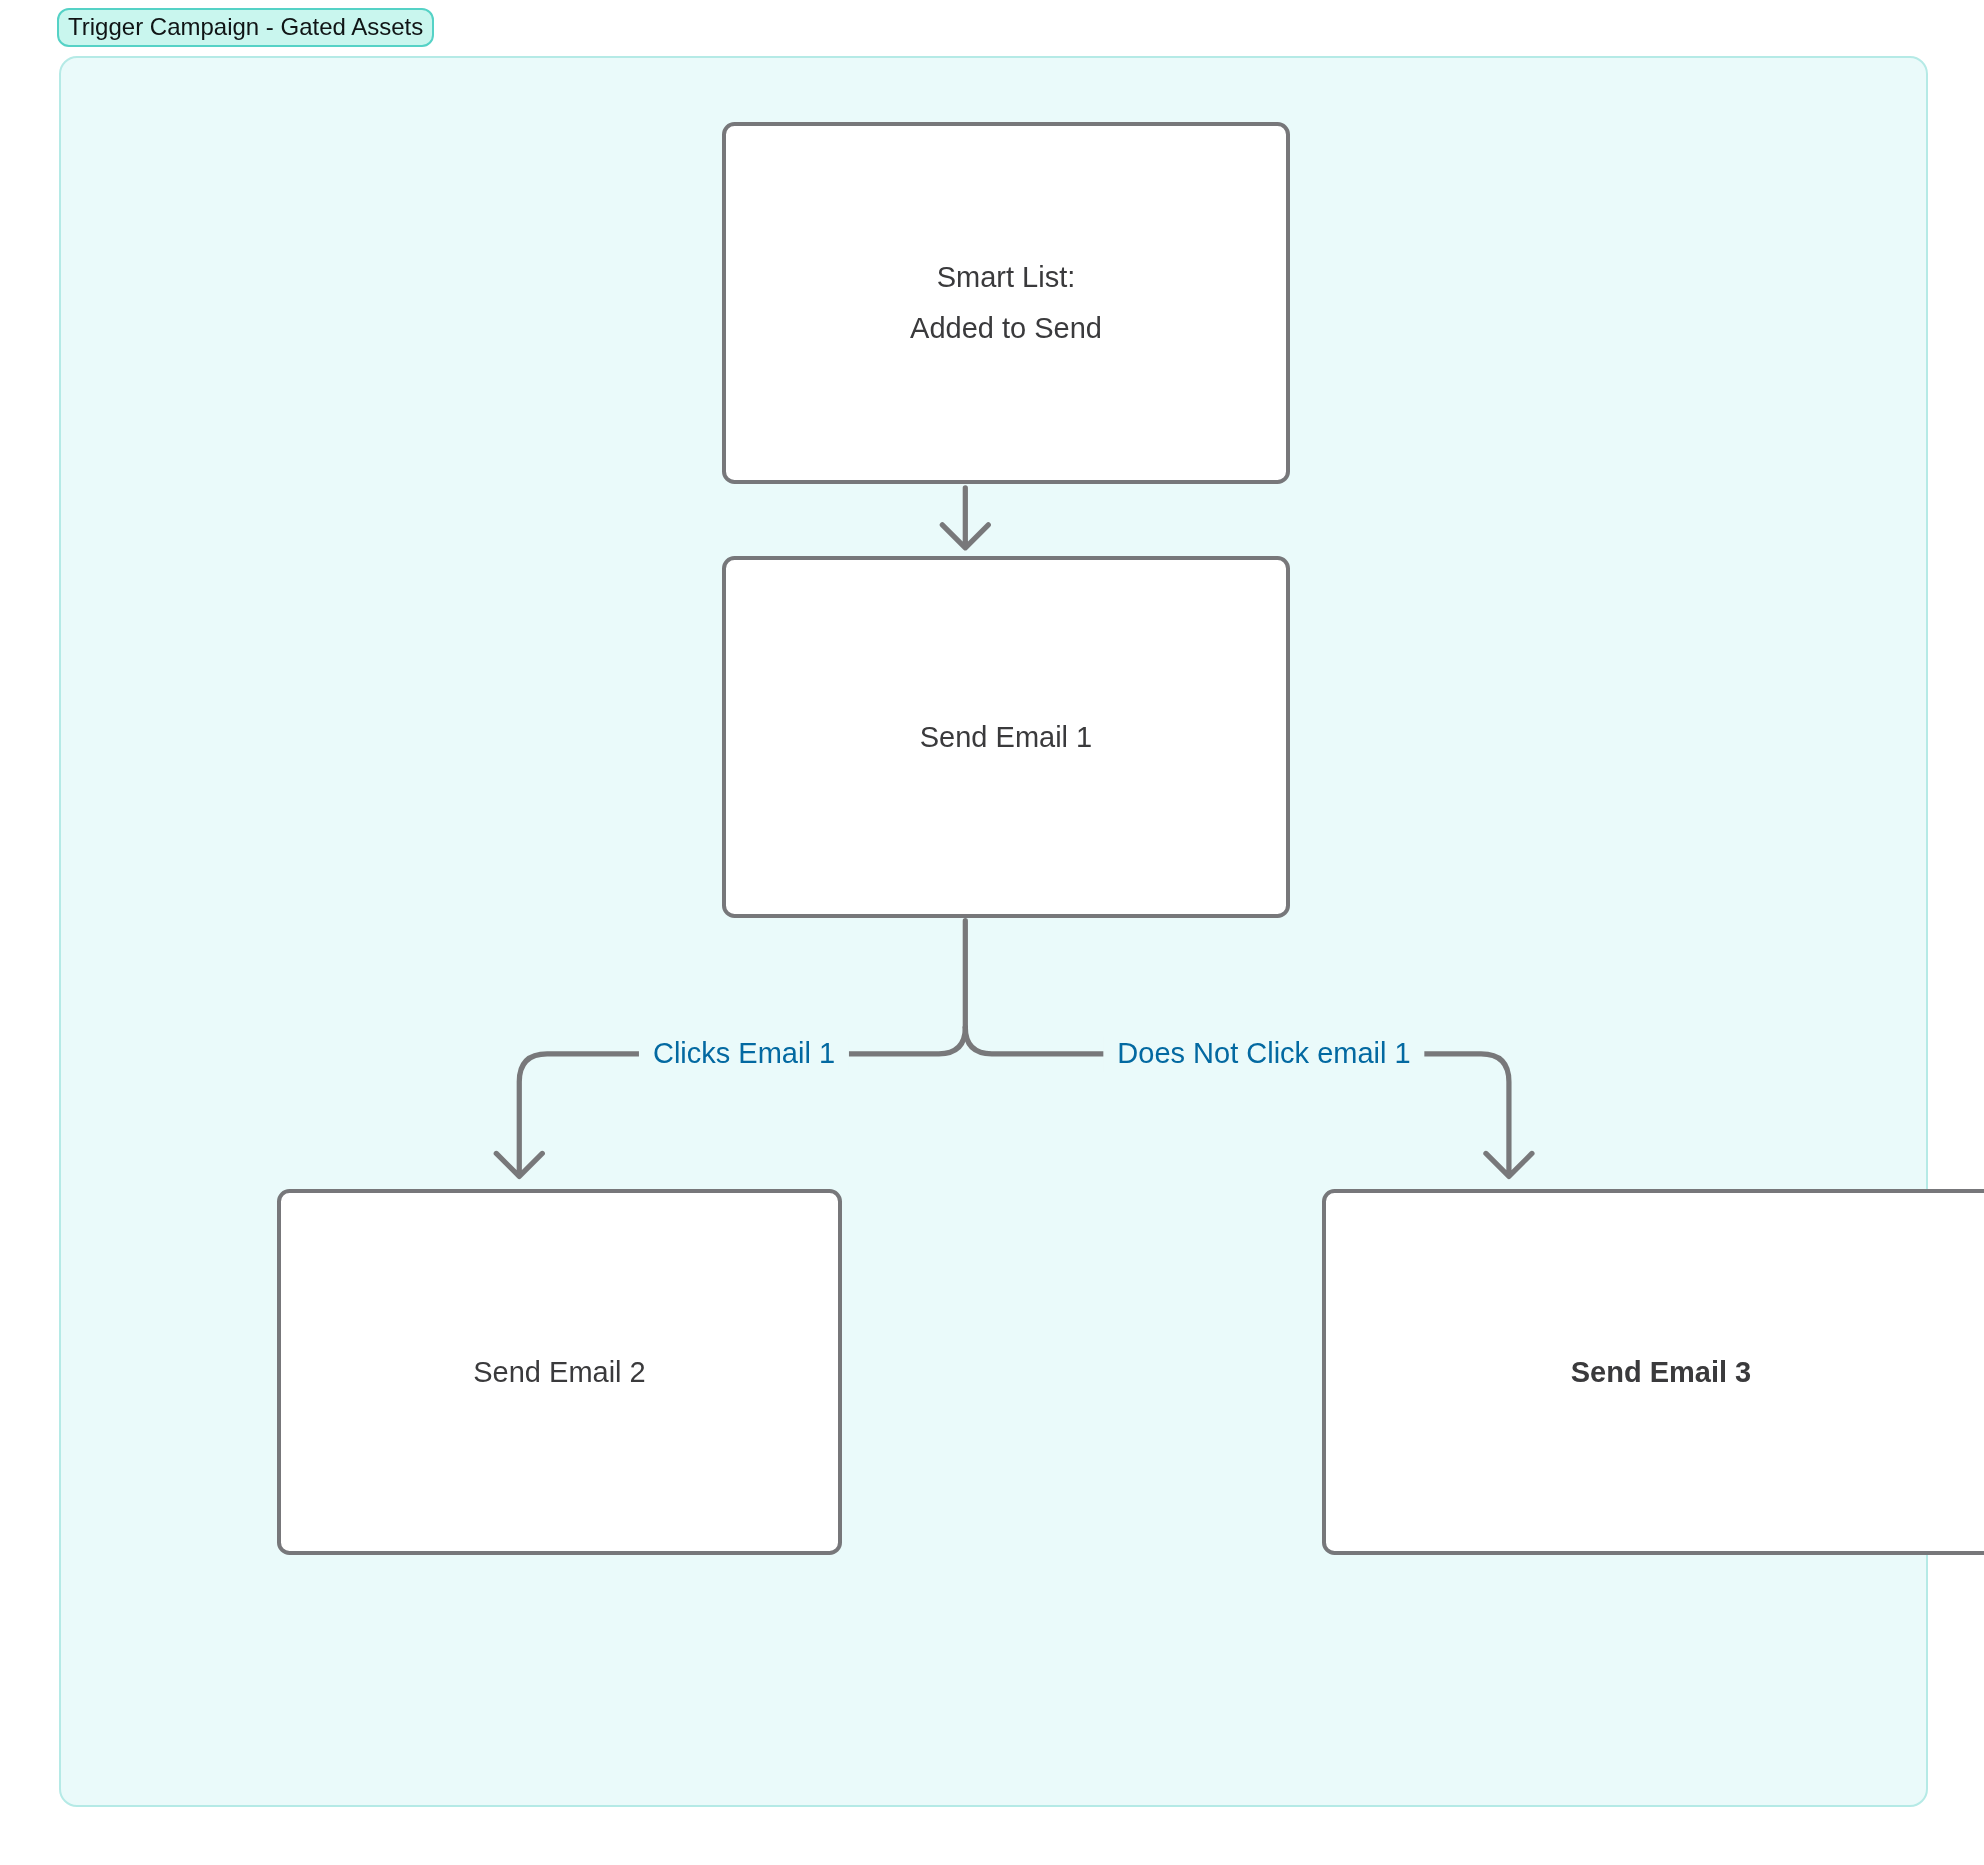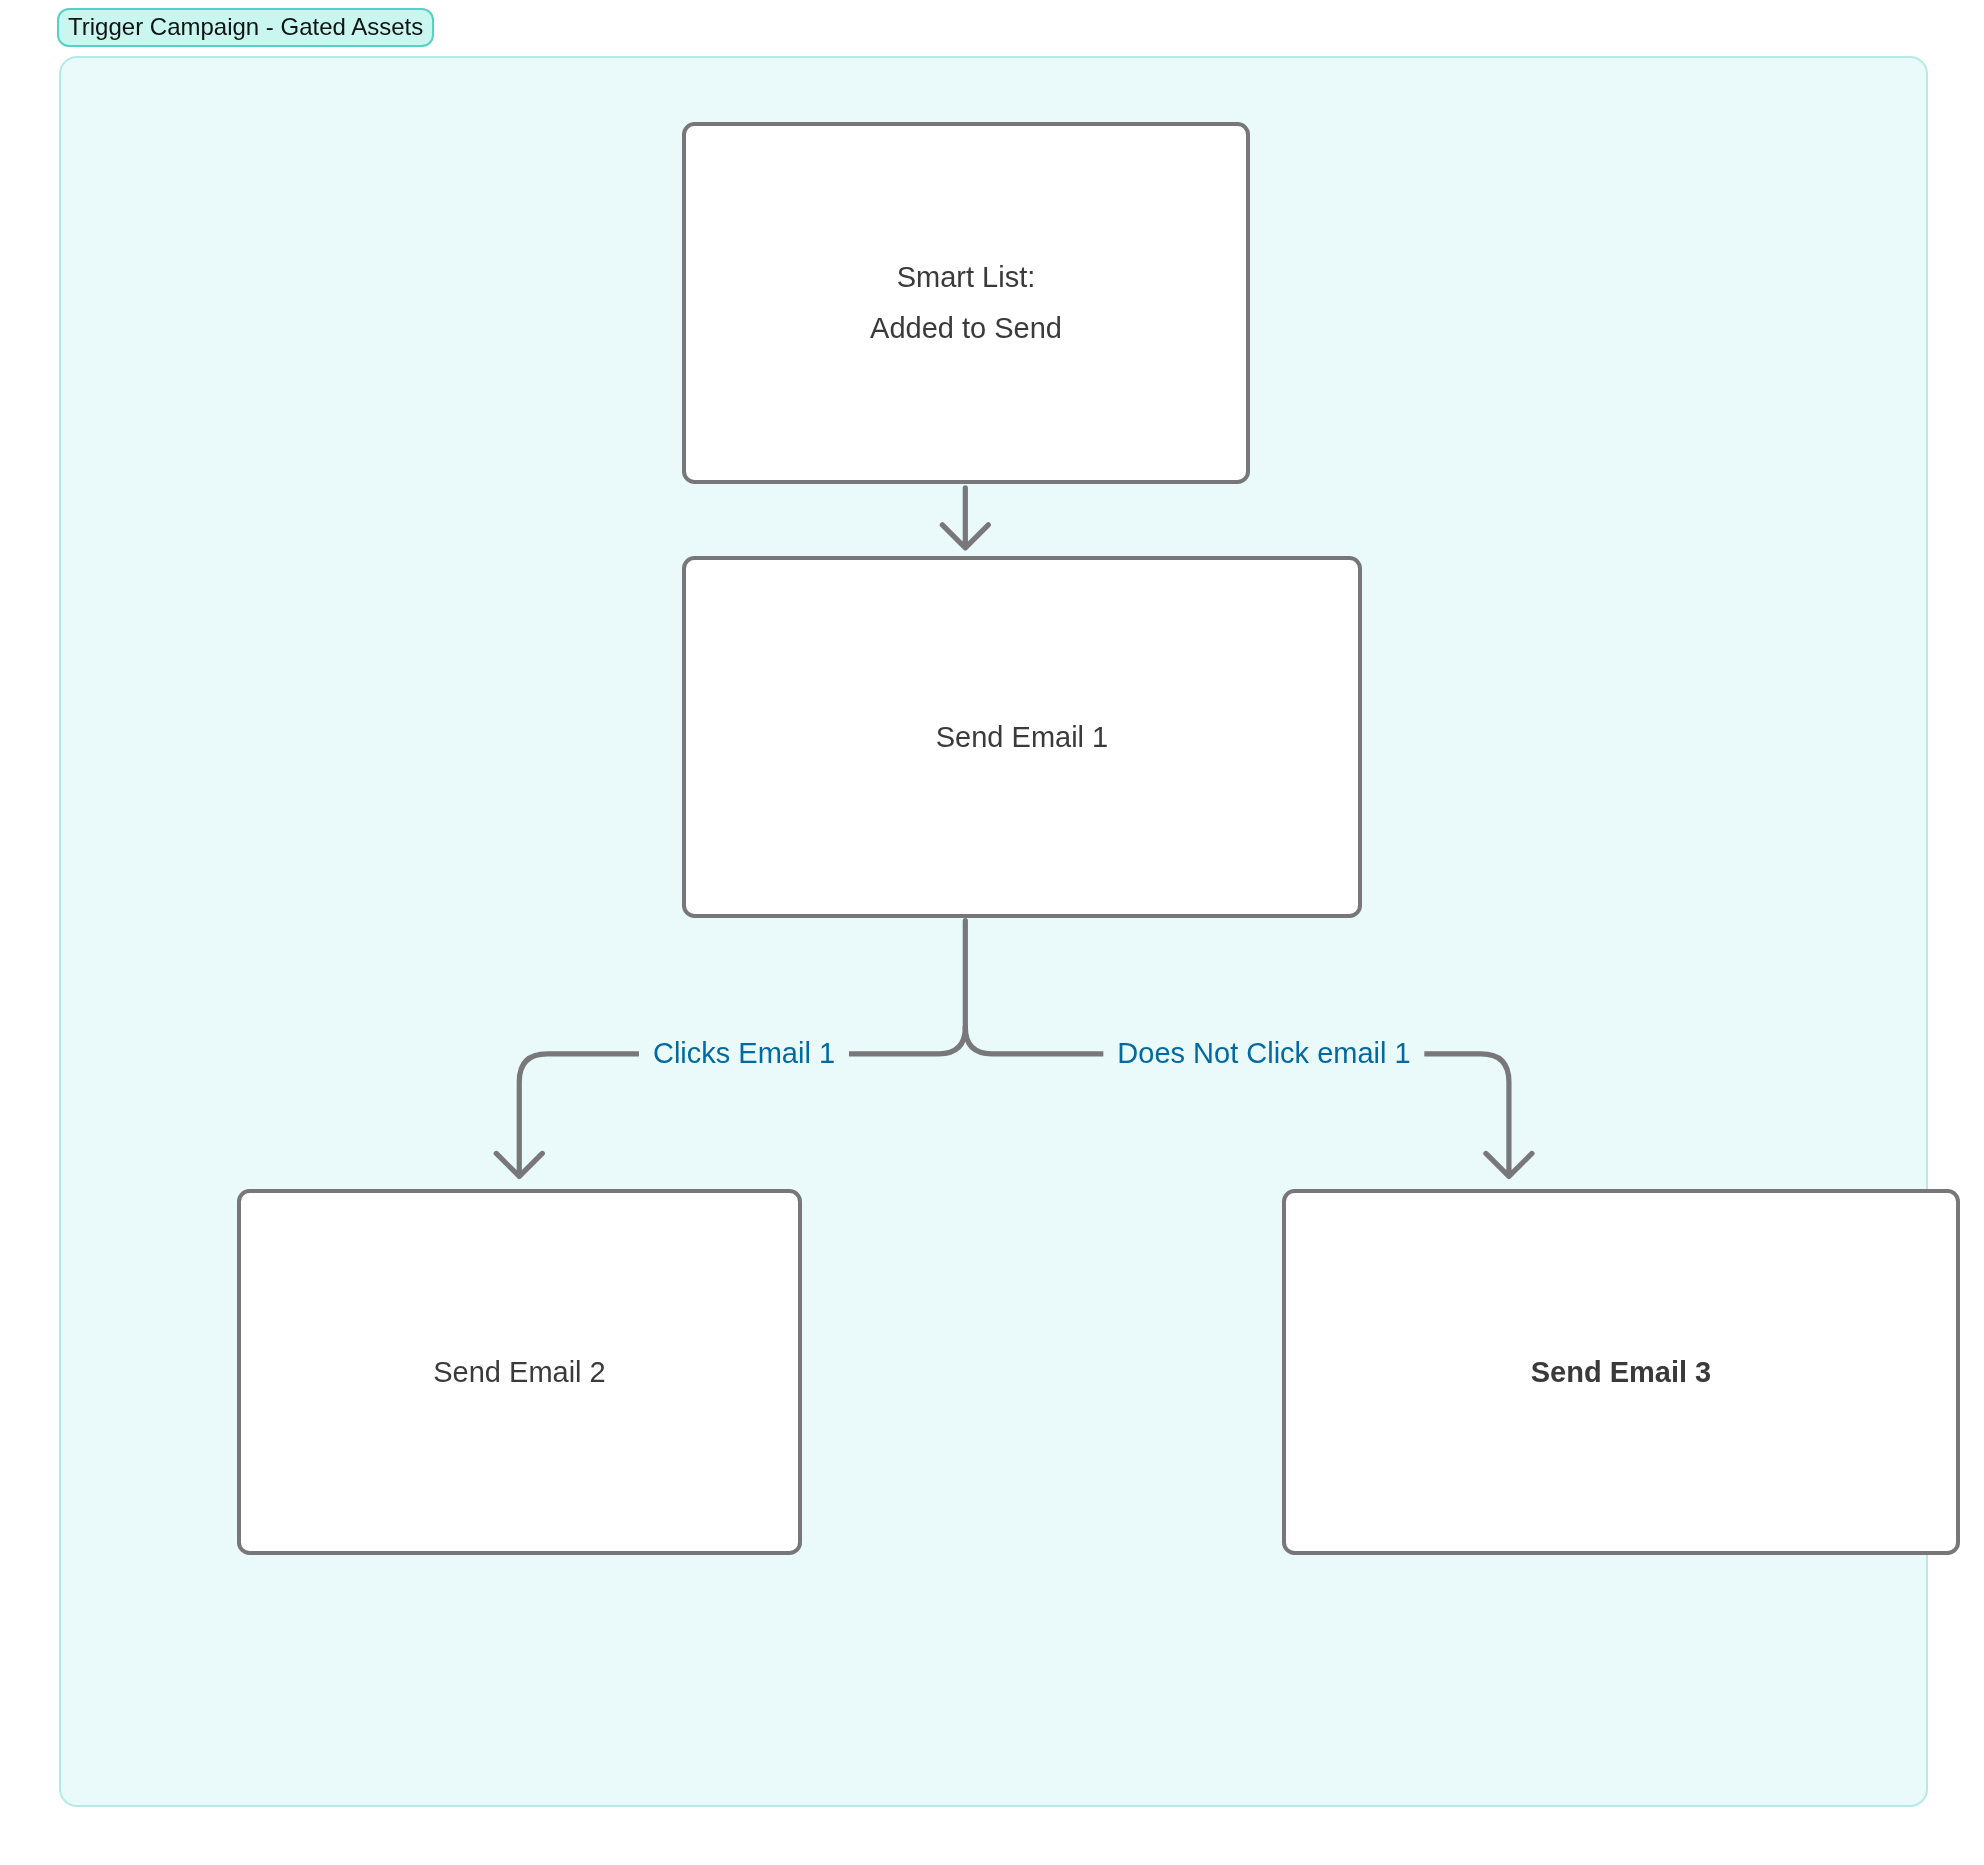--- a/index.html
+++ b/index.html
@@ -70,23 +70,24 @@
     border-radius: 12.5px;
     display: flex;
     flex-direction: column;
     align-items: center;
     justify-content: center;
     text-align: center;
     font-size: 29px;
     line-height: 1.75;
     color: #3a3a3c;
     z-index: 3;
+    margin-left: 40px;
   }
   .node-smart-list   { left: 682px;  top: 122px;  width: 568px; height: 362px; }
-  .node-send-email-1 { left: 682px;  top: 556px;  width: 680px; height: 362px; }
+  .node-send-email-1 { left: 682px;  top: 556px;  width: 568px; height: 362px; }
   .node-send-email-2 { left: 237px;  top: 1189px; width: 565px; height: 366px; }
   .node-send-email-3 { left: 1282px; top: 1189px; width: 678px; height: 366px; font-weight: bold; }
   
   .edge-label {
     position: absolute;
     top: 1054px;
     transform: translate(-50%, -50%);
     background: #eafafa;
     padding: 1.4px 14px;
     font-size: 29px;

